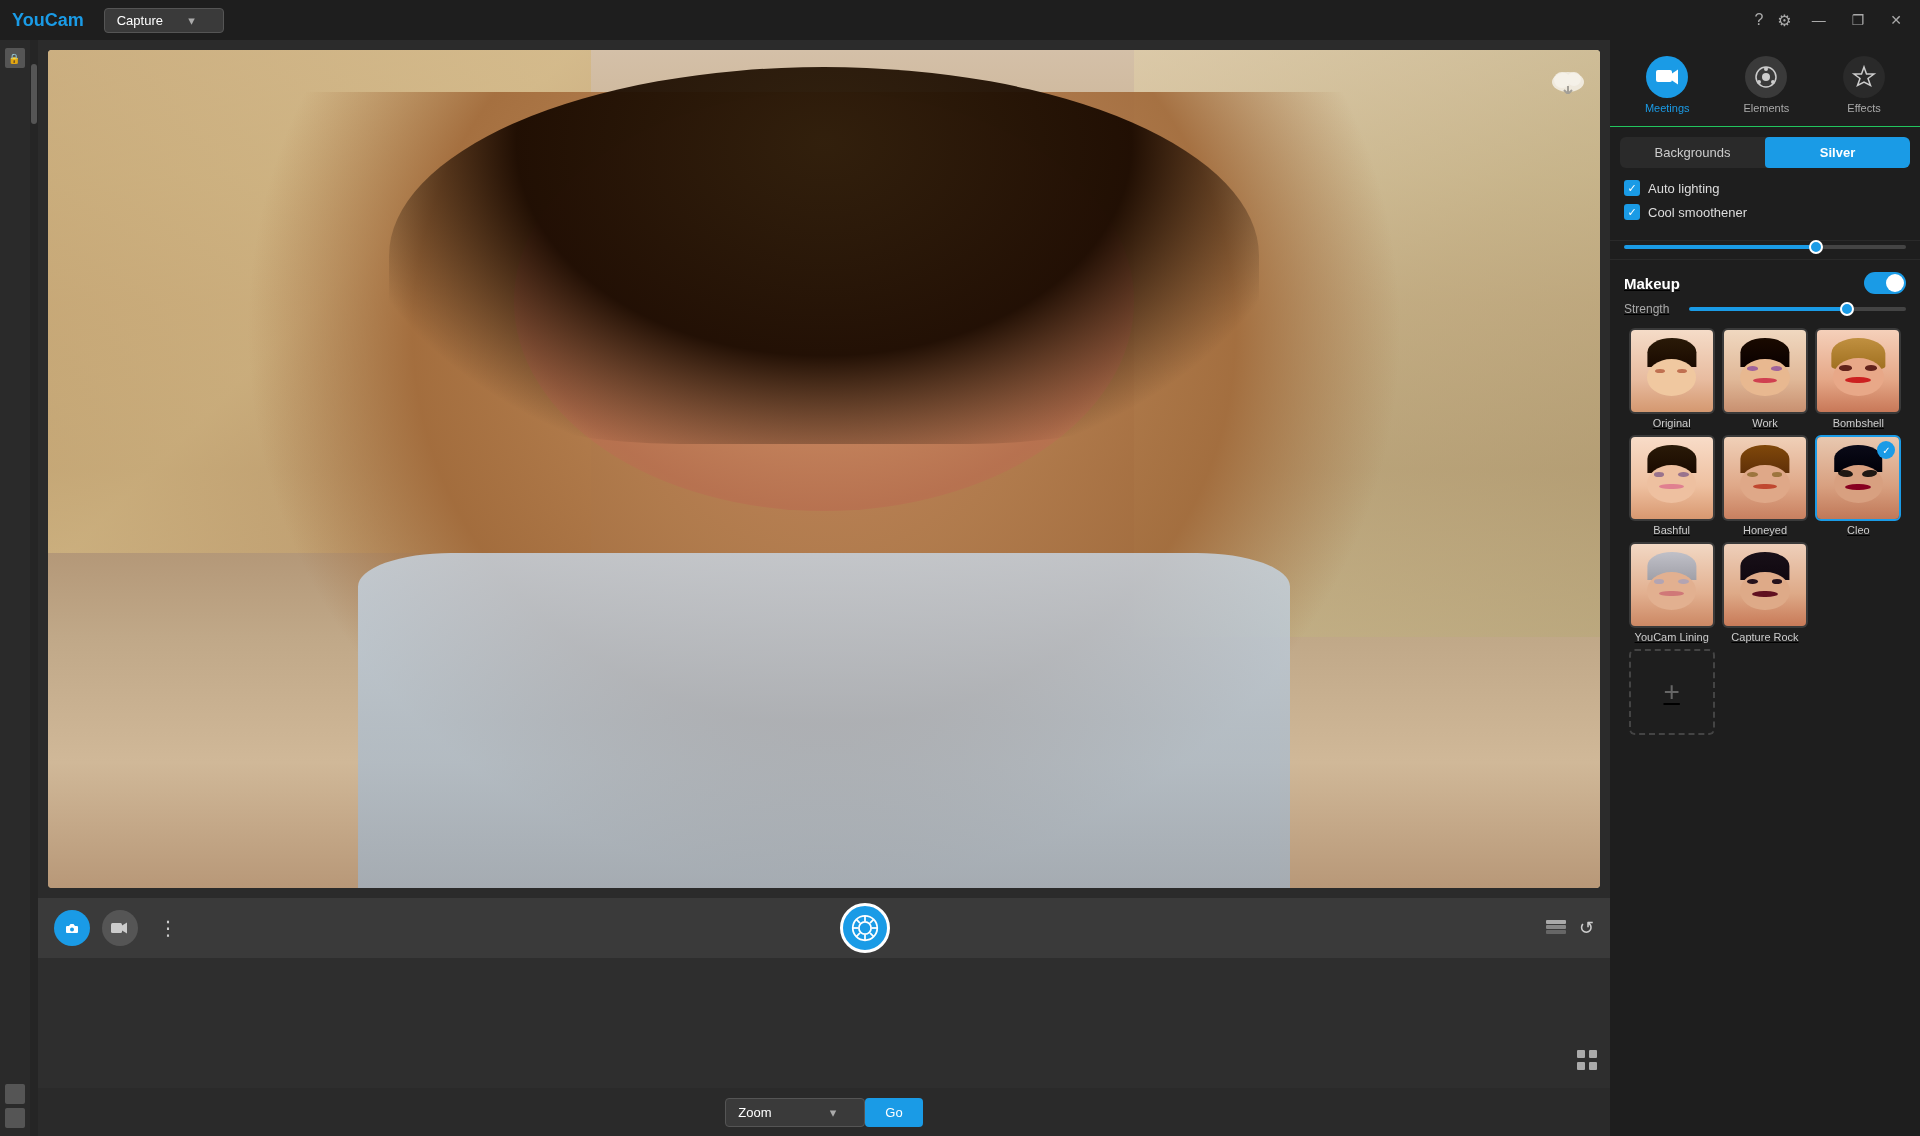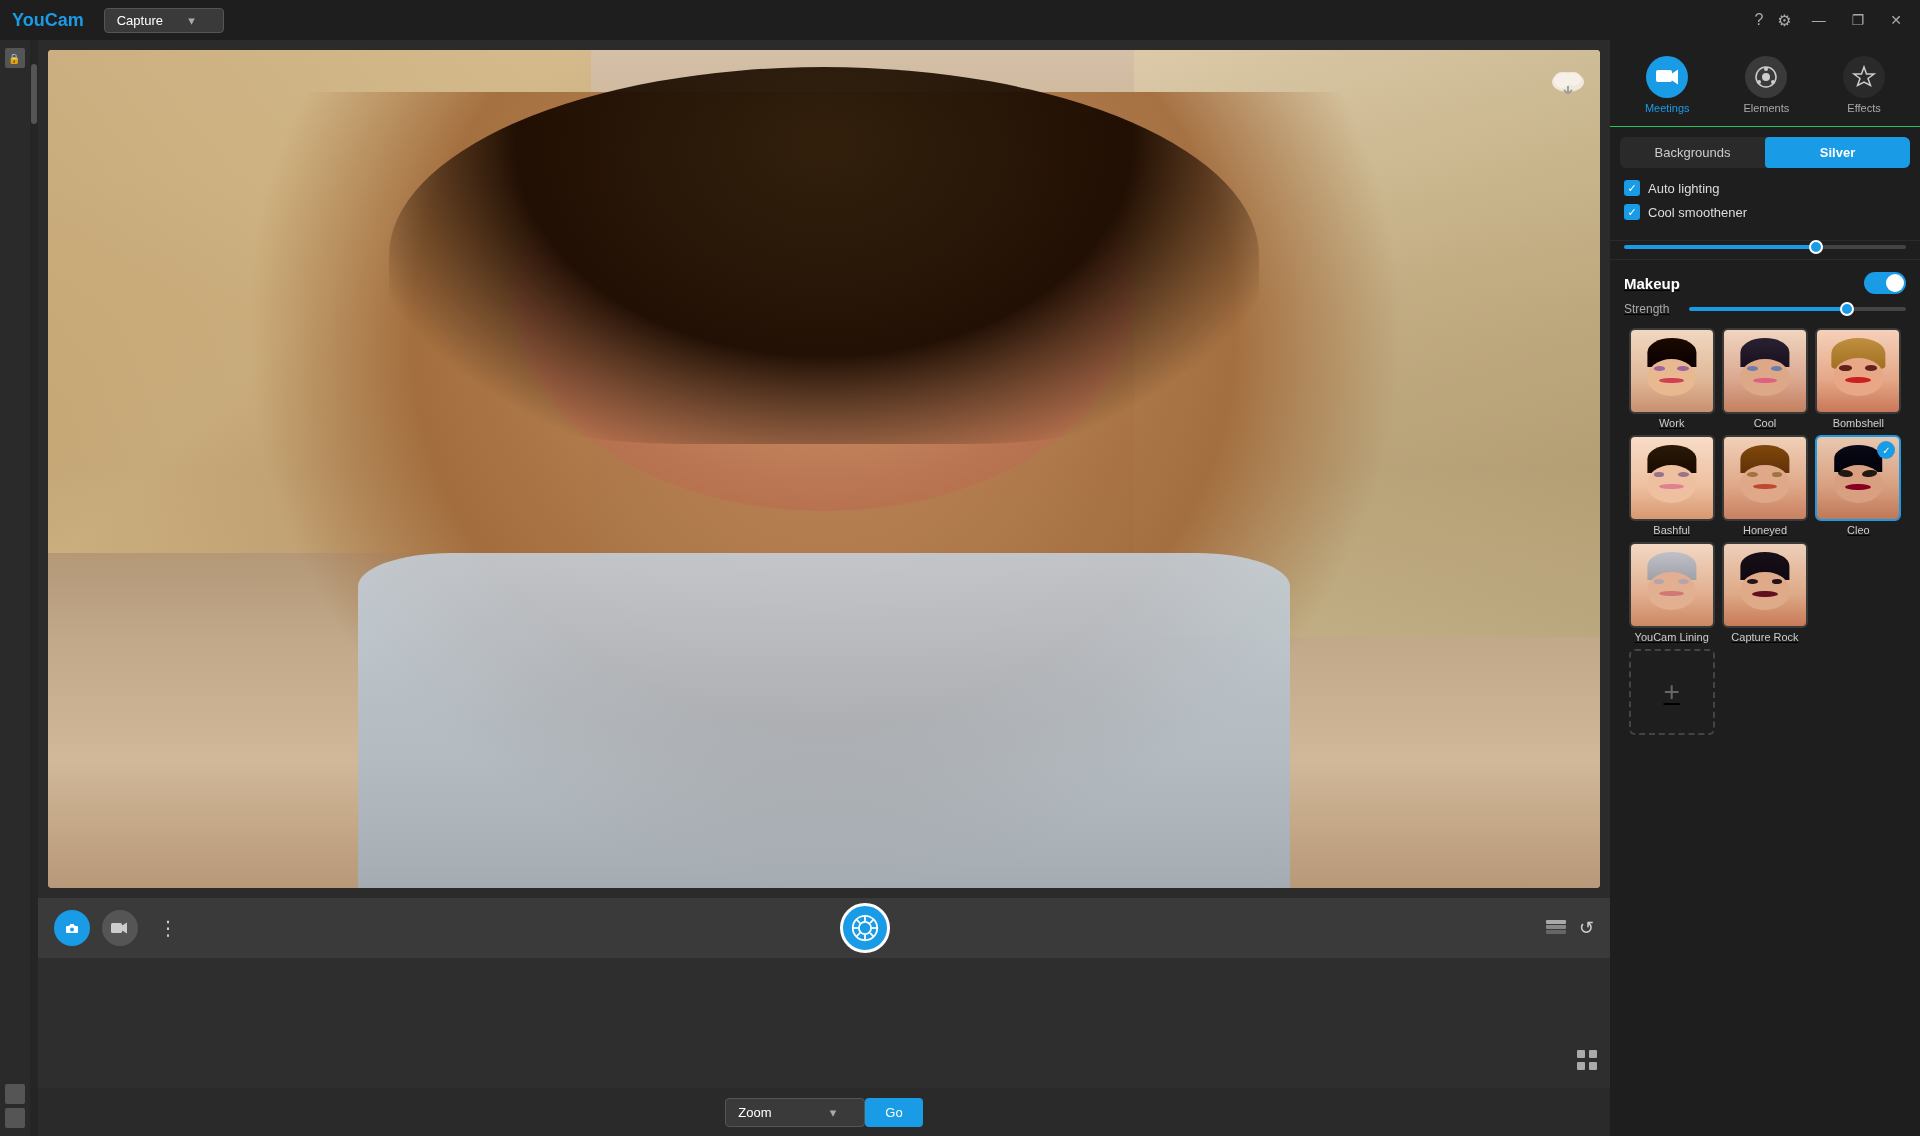--- a/index.html
+++ b/index.html
@@ -768,46 +768,45 @@
 
         <div class="strength-row">
           <span class="strength-label">Strength</span>
           <div class="strength-slider">
             <div class="strength-thumb"></div>
           </div>
         </div>
 
         <div class="makeup-grid">
 
+          <div class="makeup-item">
+            <div class="makeup-thumb">
+              <div class="face-art" style="background:linear-gradient(to bottom, #f5dcc8 0%, #e8bca0 60%, #d49870 100%);">
+                <div style="position:absolute;top:10%;left:50%;transform:translateX(-50%);width:60%;height:35%;background:linear-gradient(180deg,#2a1a08 0%,#1a0a00 100%);border-radius:50% 50% 0 0;"></div>
+                <div style="position:absolute;top:35%;left:20%;width:60%;height:45%;background:#f0c8a0;border-radius:50%;"></div>
+                <div style="position:absolute;top:48%;left:30%;width:12%;height:5%;background:#c07050;border-radius:50%;"></div>
+                <div style="position:absolute;top:48%;left:57%;width:12%;height:5%;background:#c07050;border-radius:50%;"></div>
+              </div>
+            </div>
+            <span class="makeup-label">Original</span>
+          </div>
 
           <div class="makeup-item">
             <div class="makeup-thumb">
               <div class="face-art" style="background:linear-gradient(to bottom, #f0d8c0 0%, #e0b898 60%, #c89070 100%);">
                 <div style="position:absolute;top:10%;left:50%;transform:translateX(-50%);width:60%;height:35%;background:linear-gradient(180deg,#1a0a00 0%,#0a0000 100%);border-radius:50% 50% 0 0;"></div>
                 <div style="position:absolute;top:35%;left:20%;width:60%;height:45%;background:#e8b890;border-radius:50%;"></div>
                 <div style="position:absolute;top:44%;left:28%;width:14%;height:6%;background:#8040a0;border-radius:50%;opacity:0.7;"></div>
                 <div style="position:absolute;top:44%;left:57%;width:14%;height:6%;background:#8040a0;border-radius:50%;opacity:0.7;"></div>
                 <div style="position:absolute;top:58%;left:35%;width:30%;height:7%;background:#d04050;border-radius:50%;"></div>
               </div>
             </div>
             <span class="makeup-label">Work</span>
           </div>
 
-          <div class="makeup-item">
-            <div class="makeup-thumb cool-look">
-              <div class="face-art cool-look">
-                <div style="position:absolute;top:10%;left:50%;transform:translateX(-50%);width:60%;height:35%;background:linear-gradient(180deg,#2a2030 0%,#181020 100%);border-radius:50% 50% 0 0;"></div>
-                <div style="position:absolute;top:35%;left:20%;width:60%;height:45%;background:#dca888;border-radius:50%;"></div>
-                <div style="position:absolute;top:44%;left:28%;width:14%;height:6%;background:#2060c0;border-radius:50%;opacity:0.6;"></div>
-                <div style="position:absolute;top:44%;left:57%;width:14%;height:6%;background:#2060c0;border-radius:50%;opacity:0.6;"></div>
-                <div style="position:absolute;top:58%;left:35%;width:30%;height:7%;background:#e06080;border-radius:50%;"></div>
-              </div>
-            </div>
-            <span class="makeup-label">Cool</span>
-          </div>
 
           <div class="makeup-item">
             <div class="makeup-thumb">
               <div class="face-art bombshell-look">
                 <div style="position:absolute;top:10%;left:50%;transform:translateX(-50%);width:65%;height:38%;background:linear-gradient(180deg,#c09040 0%,#a07020 100%);border-radius:50% 50% 10% 10%;"></div>
                 <div style="position:absolute;top:34%;left:19%;width:62%;height:46%;background:#e8a888;border-radius:50%;"></div>
                 <div style="position:absolute;top:43%;left:27%;width:15%;height:7%;background:#400000;border-radius:50%;opacity:0.8;"></div>
                 <div style="position:absolute;top:43%;left:58%;width:15%;height:7%;background:#400000;border-radius:50%;opacity:0.8;"></div>
                 <div style="position:absolute;top:57%;left:34%;width:32%;height:8%;background:#cc2020;border-radius:50%;"></div>
               </div>

